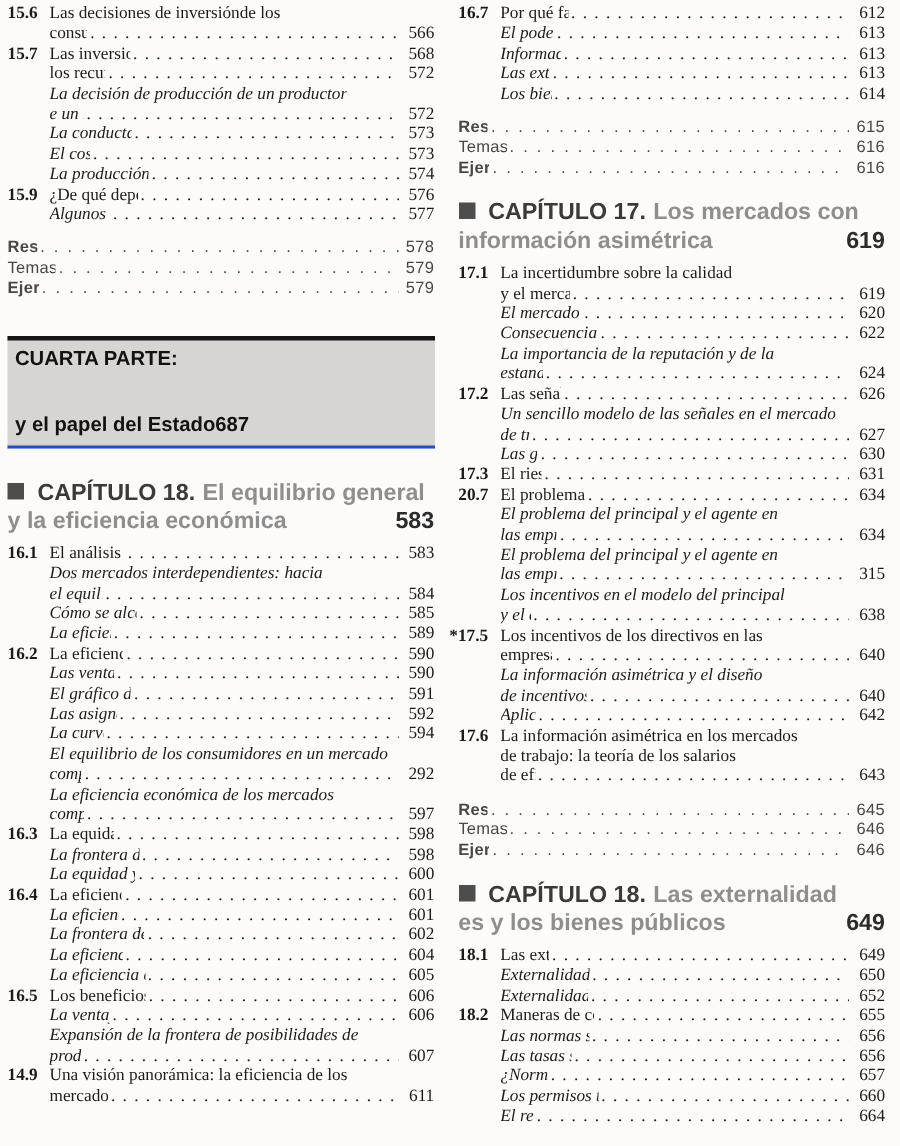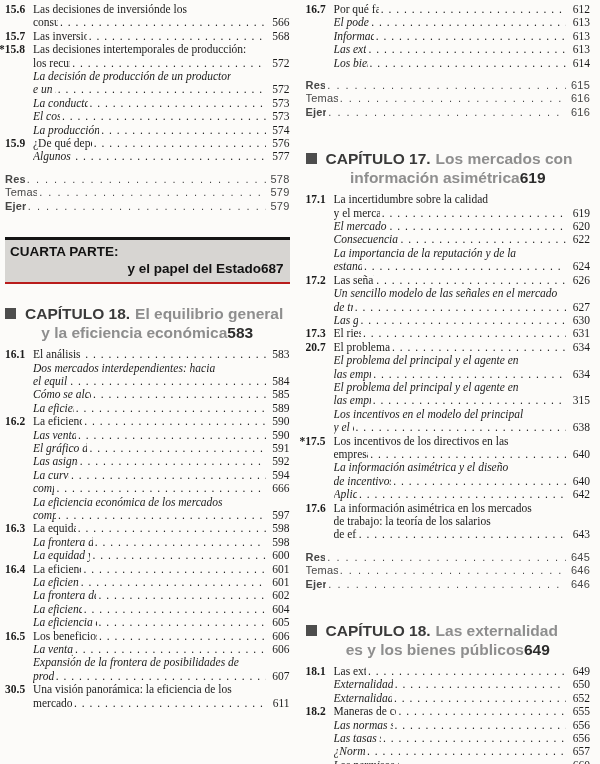--- a/index.html
+++ b/index.html
@@ -40,40 +40,40 @@
     font-family:"Liberation Sans", sans-serif;
     font-size:11px; color:#474747; letter-spacing:0.2px;
   }
   .back .row.b .txt { font-weight:bold; }
   .back .row .dots::after { letter-spacing:1.5px; }
 
   
   .partbox {
     margin:24px 0 20px;
     border-top:3px solid #151515;
-    border-bottom:2px solid #b91c1c;
+    border-bottom:2px solid #1d4ed8;
     background:#d7d5d2;
     padding:4px 6px 5px 5px;
     font-family:"Liberation Sans", sans-serif;
     font-weight:bold; font-size:13.5px; line-height:16.5px;
     color:#121212;
   }
-  .pb-last { display:flex; justify-content:flex-end; align-items:baseline; }
+  .pb-last { display:flex; justify-content:flex-start; align-items:baseline;margin-top:28px; }
 
   
   .chapter {
-    margin:30px 0 6px;
+    margin:13px 0 6px;
     font-family:"Liberation Sans", sans-serif;
     font-weight:bold; font-size:15.5px; line-height:19px;
   }
   .sq { display:inline-block; width:11px; height:11px; background:#4d4d4d; margin-right:9px; }
   .ch-num { color:#3a3a3a; }
   .ch-gray { color:#8e8e8e; }
   .ch-t1 { margin-left:5px; }
-  .ch-line2 { display:flex; justify-content:center; align-items:baseline; }
+  .ch-line2 { display:flex; justify-content:space-between; align-items:baseline; }
   .ch-pg { color:#2c2c2c; }
   .partbox + .chapter { margin-top:0; }
 </style>
 </head>
 <body>
 
 <div class="page">
   <div class="col" id="col-left">
       <div class="entries">
         <div class="row">
@@ -86,24 +86,20 @@
           <span class="dots"></span>
           <span class="pg">566</span>
         </div>
         <div class="row">
           <span class="num">15.7</span>
           <span class="txt">Las inversiones en capital humano</span>
           <span class="dots"></span>
           <span class="pg">568</span>
         </div>
         <div class="row">
-          <span class="num star">*15.8</span>
-          <span class="txt">Las decisiones intertemporales de producción:</span>
-        </div>
-        <div class="row">
           <span class="num"></span>
           <span class="txt">los recursos agotables</span>
           <span class="dots"></span>
           <span class="pg">572</span>
         </div>
         <div class="row s">
           <span class="num"></span>
           <span class="txt">La decisión de producción de un productor</span>
         </div>
         <div class="row s">
@@ -228,23 +224,27 @@
           <span class="pg">592</span>
         </div>
         <div class="row s">
           <span class="num"></span>
           <span class="txt">La curva de contrato</span>
           <span class="dots"></span>
           <span class="pg">594</span>
         </div>
         <div class="row s">
           <span class="num"></span>
+          <span class="txt">El equilibrio de los consumidores en un mercado</span>
+        </div>
+        <div class="row s">
+          <span class="num"></span>
           <span class="txt">competitivo</span>
           <span class="dots"></span>
-          <span class="pg">666</span>
+          <span class="pg">292</span>
         </div>
         <div class="row s">
           <span class="num"></span>
           <span class="txt">La eficiencia económica de los mercados</span>
         </div>
         <div class="row s">
           <span class="num"></span>
           <span class="txt">competitivos</span>
           <span class="dots"></span>
           <span class="pg">597</span>
@@ -313,21 +313,21 @@
           <span class="num"></span>
           <span class="txt">Expansión de la frontera de posibilidades de</span>
         </div>
         <div class="row s">
           <span class="num"></span>
           <span class="txt">producción</span>
           <span class="dots"></span>
           <span class="pg">607</span>
         </div>
         <div class="row">
-          <span class="num">30.5</span>
+          <span class="num">14.9</span>
           <span class="txt">Una visión panorámica: la eficiencia de los</span>
         </div>
         <div class="row">
           <span class="num"></span>
           <span class="txt">mercados competitivos</span>
           <span class="dots"></span>
           <span class="pg">611</span>
         </div>
       </div>
     </div>

